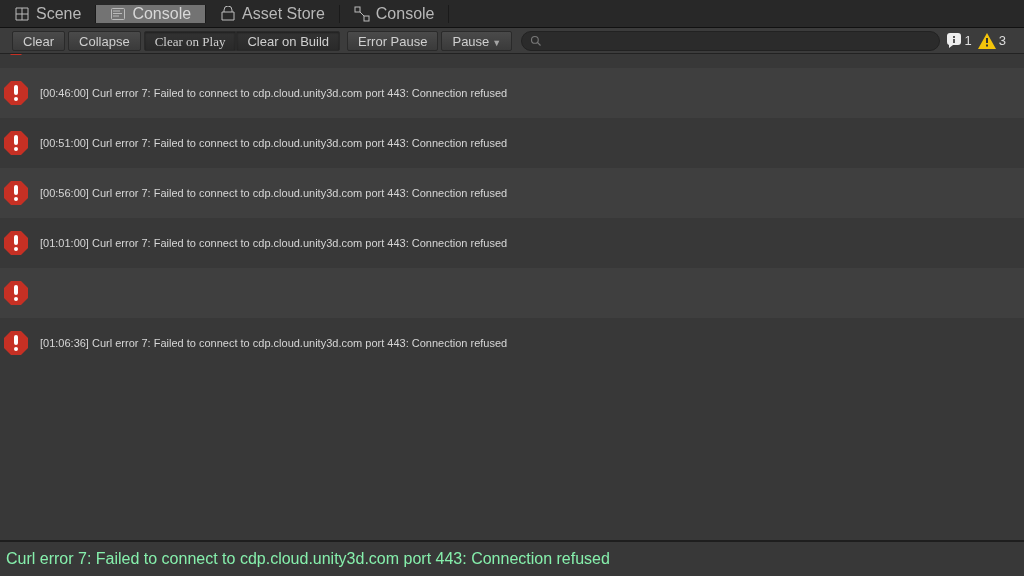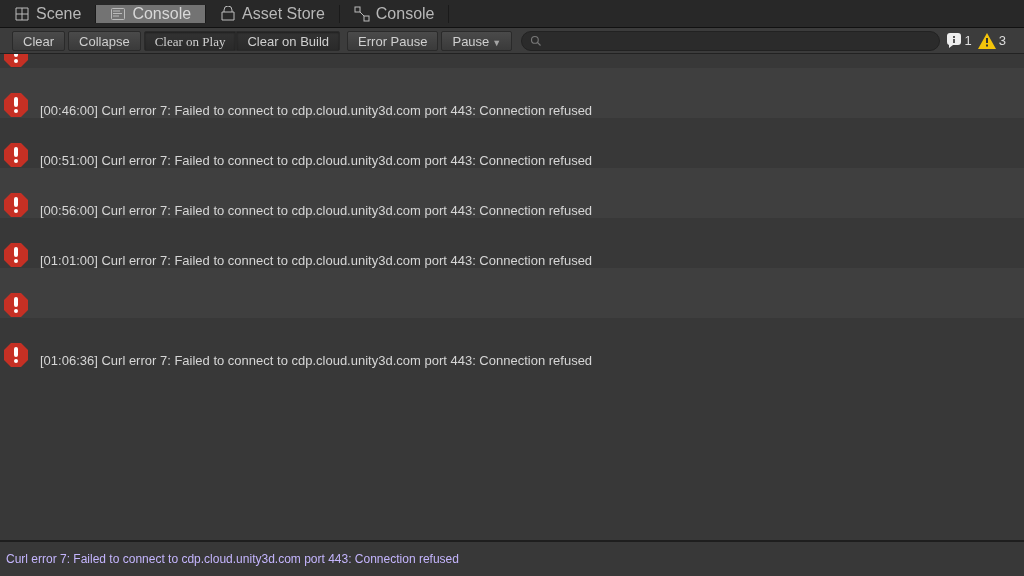--- a/index.html
+++ b/index.html
@@ -80,41 +80,41 @@
   }
   .counters{ display:flex; align-items:center; gap:6px; padding-right:6px;}
   .counter{ display:flex; align-items:center; gap:3px; font-size:13px; color:#ddd;}
   .log-area {
     height: calc(576px - 28px - 26px - 36px);
     overflow: hidden;
     background: #383838;
   }
   .log-row {
     display:flex;
-    align-items:flex-end;
+    align-items:center;
     height: 50px;
     padding: 0 6px 0 2px;
     gap: 10px;
-    font-size: 13px;
+    font-size: 11px;
     color:#d6d6d6;
     border-bottom: 0px solid rgba(0,0,0,0.08);
   }
   .log-row.partial{ margin-top:-36px;}
   .log-row.alt{ background:#3f3f3f; }
   .log-row .eicon{ flex:0 0 28px; display:flex; align-items:center; justify-content:center;}
   .log-row .msg{ flex:1; white-space:nowrap; overflow:hidden; text-overflow:ellipsis;}
   .detail-bar{
     height:36px;
     border-top: 2px solid #1e1e1e;
     background:#383838;
     display:flex;
     align-items:center;
     padding: 0 6px;
-    font-size:12px;
-    color:#c4b5fd;
+    font-size:16px;
+    color:#86efac;
   }
   .chev{ margin-left:3px; font-size:9px; opacity:.7;}
   .below-fill{ height: 300px; background:#383838;}
 </style>
 </head>
 <body>
 
 <div class="tabs">
   <div class="tab">
     <span class="ticon">

